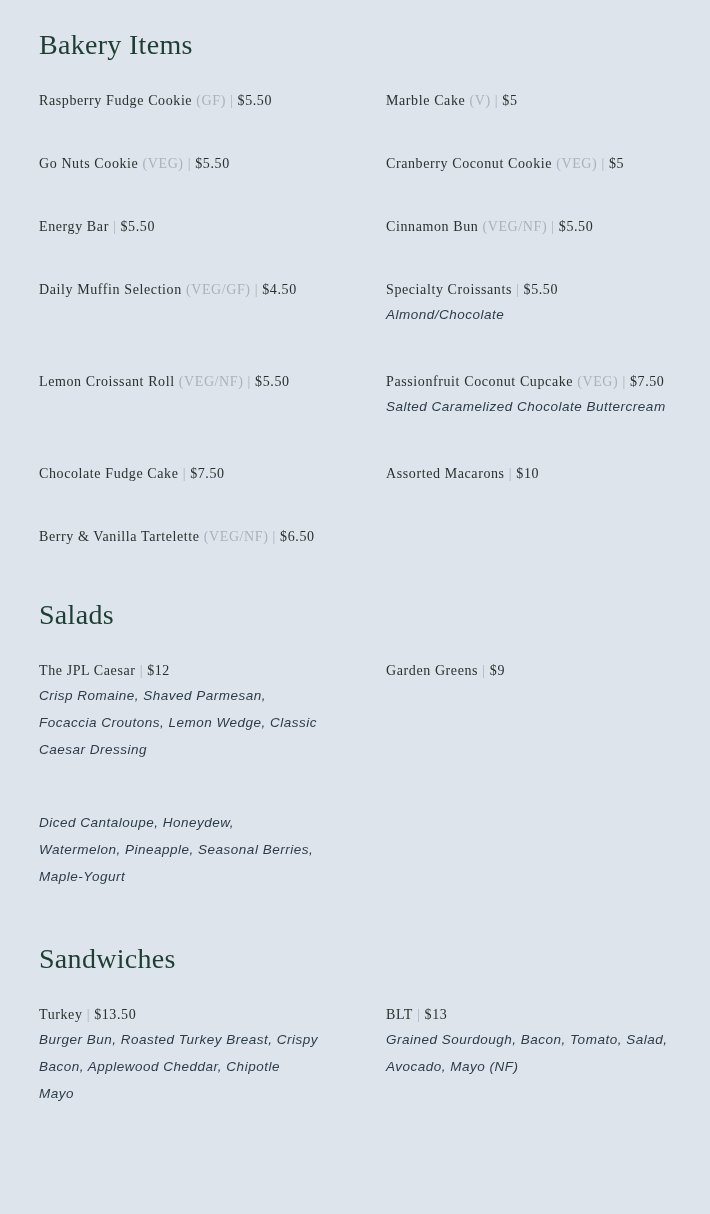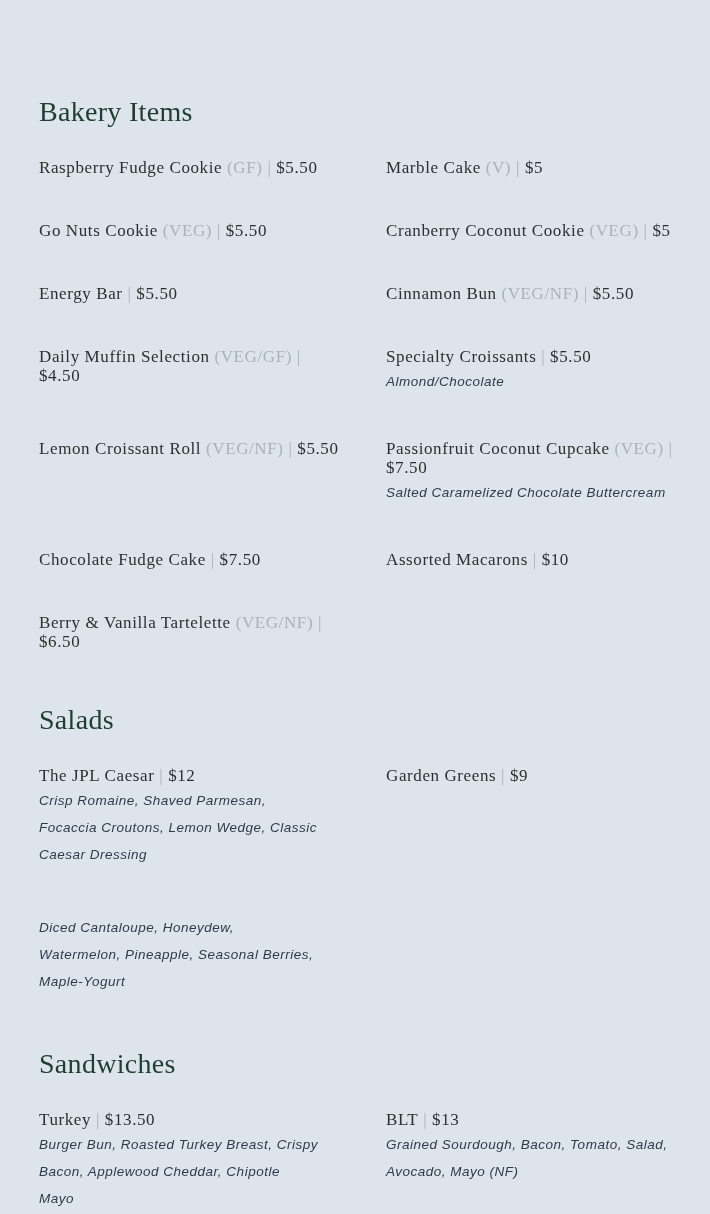--- a/index.html
+++ b/index.html
@@ -5,43 +5,42 @@
   html, body { margin: 0; padding: 0; }
   body {
     width: 710px;
     height: 1214px;
     overflow: hidden;
     background: #dde4ec;
     font-family: "Liberation Serif", serif;
   }
   main.menu {
     box-sizing: border-box;
-    padding: 52px 23px 0 39px;
-    margin-top: 43px;
+    padding: 28px 23px 0 39px;
   }
   section.menu-section + section.menu-section { margin-top: 52px; }
   h2.section-title {
     margin: 0 0 29px 0;
     font-size: 28px;
     font-weight: 400;
     line-height: 34px;
     letter-spacing: 0.3px;
     color: #1e3d33;
   }
   .items-grid {
     display: grid;
     grid-template-columns: 303px 300px;
     column-gap: 44px;
     row-gap: 44px;
     align-items: start;
   }
   .item { min-height: 19px; }
   .item-title {
     margin: 0;
-    font-size: 17px;
+    font-size: 14px;
     font-weight: 400;
     line-height: 19px;
     letter-spacing: 0.6px;
     color: #2a322f;
   }
   .item-title .muted { color: #a9b3bb; }
   .item-title .price { color: #2a322f; }
   .item-desc {
     margin: 2px 0 0 0;
     font-family: "Liberation Sans", sans-serif;

